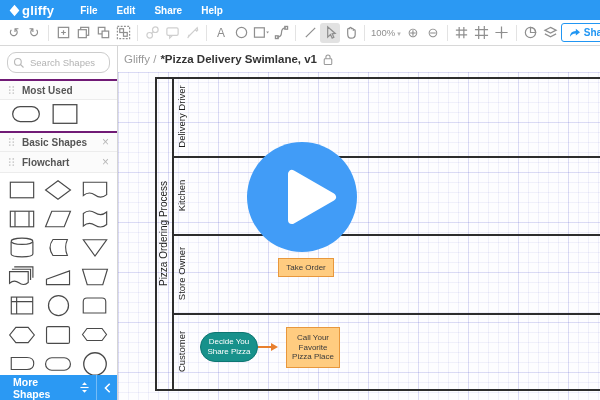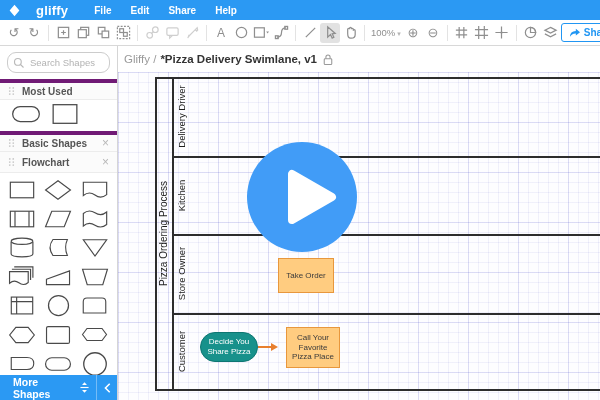--- a/index.html
+++ b/index.html
@@ -2,21 +2,21 @@
 <html><head>
 <meta charset="utf-8">
 <style>
   * { margin:0; padding:0; box-sizing:border-box; }
   html,body { width:600px; height:400px; overflow:hidden; }
   body { font-family:"Liberation Sans", sans-serif; background:#fff; }
   #app { position:relative; width:600px; height:400px; background:#fff; overflow:hidden; }
 
   
   .menubar { position:absolute; left:0; top:0; width:600px; height:20px; background:#2B99F3; display:flex; align-items:center; padding-left:8px; z-index:30; }
-  .logo { display:flex; align-items:center; gap:15px; margin-right:26px; }
+  .logo { display:flex; align-items:center; gap:1px; margin-right:26px; }
   .logo-text { color:#fff; font-size:13px; font-weight:bold; letter-spacing:.2px; }
   .menu-item { color:#fff; font-size:10px; font-weight:bold; margin-right:19px; cursor:pointer; }
 
   
   .toolbar { position:absolute; left:0; top:20px; width:600px; height:26px; background:#fff; border-bottom:1px solid #d8d8d8; display:flex; align-items:center; padding:0 4px; z-index:29; }
   .tbtn { width:20px; height:20px; display:flex; align-items:center; justify-content:center; color:#8f8f8f; font-size:13px; border-radius:3px; flex:0 0 auto; }
   .tbtn svg { stroke:#8f8f8f; fill:none; stroke-width:1.3; }
   .tbtn.disabled { color:#cfcfcf; }
   .tbtn.disabled svg { stroke:#cfcfcf; }
   .tbtn.selected { background:#e2e2e2; }
@@ -24,21 +24,21 @@
   .zoomctl { display:flex; align-items:flex-end; color:#8f8f8f; font-size:9.5px; padding:0 2px; flex:0 0 auto; }
   .zoomctl .caret { font-size:7px; margin-left:2px; color:#b5b5b5; }
   .share-btn { margin-left:auto; height:19px; display:flex; align-items:center; gap:3px; border:1px solid #2196F3; border-radius:3px; background:#fff; color:#2196F3; font-size:10px; font-weight:bold; padding:0 7px; margin-right:-1px; flex:0 0 auto; }
 
   
   .sidebar { position:absolute; left:0; top:46px; width:118px; height:354px; background:#fff; border-right:1px solid #d5d5d5; overflow:hidden; z-index:20; }
   .searchwrap { position:relative; margin:6px 7px 6px 7px; }
   .searchwrap input { width:100%; height:21px; border:1px solid #ccc; border-radius:9px; padding:0 4px 0 22px; font-size:9.5px; color:#555; font-family:"Liberation Sans", sans-serif; outline:none; }
   .searchwrap input::placeholder { color:#b3b3b3; }
   .searchwrap svg { position:absolute; left:6px; top:5px; }
-  .sec-header { height:21px; background:#fbfbfb; border-top:4px solid #701a75; border-bottom:1px solid #ececec; display:flex; align-items:center; padding:0 8px; }
+  .sec-header { height:21px; background:#fbfbfb; border-top:2px solid #701a75; border-bottom:1px solid #ececec; display:flex; align-items:center; padding:0 8px; }
   .sec-header + .sec-header { border-top:none; }
   .sec-label { font-size:10px; font-weight:bold; color:#555; margin-left:7px; flex:1; }
   .sec-close { color:#b8b8b8; font-size:12px; line-height:1; cursor:pointer; }
   .mu-row { height:31px; display:flex; align-items:center; gap:9px; padding-left:10px; }
   .shape-grid { display:grid; grid-template-columns:repeat(3, 1fr); padding:2px 4px; }
   .shape-cell { height:29px; display:flex; align-items:center; justify-content:center; cursor:pointer; }
   .shape-cell svg, .mu-row svg { stroke:#4a4a4a; stroke-width:1.5; fill:#fff; }
   .more-bar { position:absolute; left:0; bottom:0; width:118px; height:25px; background:#2B99F3; display:flex; align-items:center; }
   .more-label { color:#fff; font-size:10.5px; font-weight:bold; padding-left:13px; flex:1; }
   .more-split { width:24px; height:25px; display:flex; align-items:center; justify-content:center; }
@@ -439,21 +439,21 @@
     <div class="vcell" style="left:55px; top:84px; width:17px; height:78px;">
       <span class="vtext">Kitchen</span>
     </div>
     <div class="vcell" style="left:55px; top:162px; width:17px; height:79px;">
       <span class="vtext">Store Owner</span>
     </div>
     <div class="vcell" style="left:55px; top:241px; width:17px; height:76px;">
       <span class="vtext">Customer</span>
     </div>
 
-    <div class="node proc" style="left:160px; top:186px; width:56px; height:35px;">
+    <div class="node proc" style="left:160px; top:186px; width:56px; height:19px;">
       <span>Take Order</span>
     </div>
     <div class="node term" style="left:82px; top:260px; width:58px; height:30px;">
       <span>Decide You Share Pizza</span>
     </div>
     <div class="node proc" style="left:168px; top:255px; width:54px; height:41px;">
       <span>Call Your Favorite Pizza Place</span>
     </div>
     <div class="conn-line" style="left:140px; top:274px; width:14px;"></div>
     <div class="conn-head" style="left:153px; top:271px;"></div>

